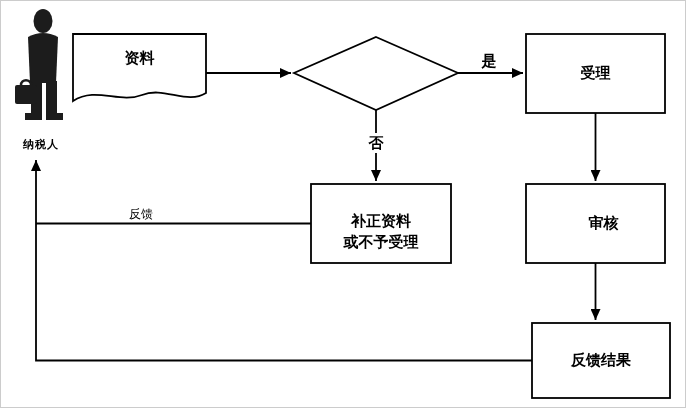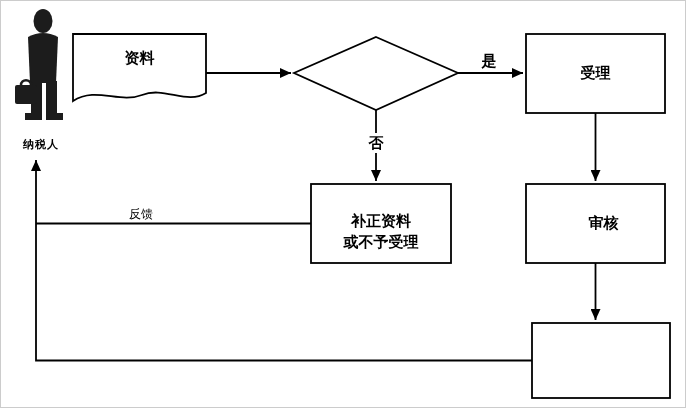--- a/index.html
+++ b/index.html
@@ -85,20 +85,21 @@
   <div class="label" style="left:72px; top:36px; width:133px; height:42px;">资料</div>
 
 
   <div class="label" style="left:525px; top:33px; width:139px; height:79px;">受理</div>
 
   <div class="label pre" style="left:310px; top:183px; width:140px; height:79px;margin-top:8px;">补正资料
 或不予受理</div>
 
   <div class="label" style="left:525px; top:183px; width:139px; height:79px;padding-left:8px;">审核</div>
 
+  <div class="label" style="left:531px; top:322px; width:138px; height:75px;">反馈结果</div>
 
   <div class="label" style="left:477px; top:50px; width:22px; height:20px;">是</div>
 
   <div class="label onwhite" style="left:364px; top:132px; width:22px; height:20px;">否</div>
 
   <div class="label normal" style="left:116px; top:204px; width:48px; height:18px;">反馈</div>
 
 </div>
 
 </body></html>

